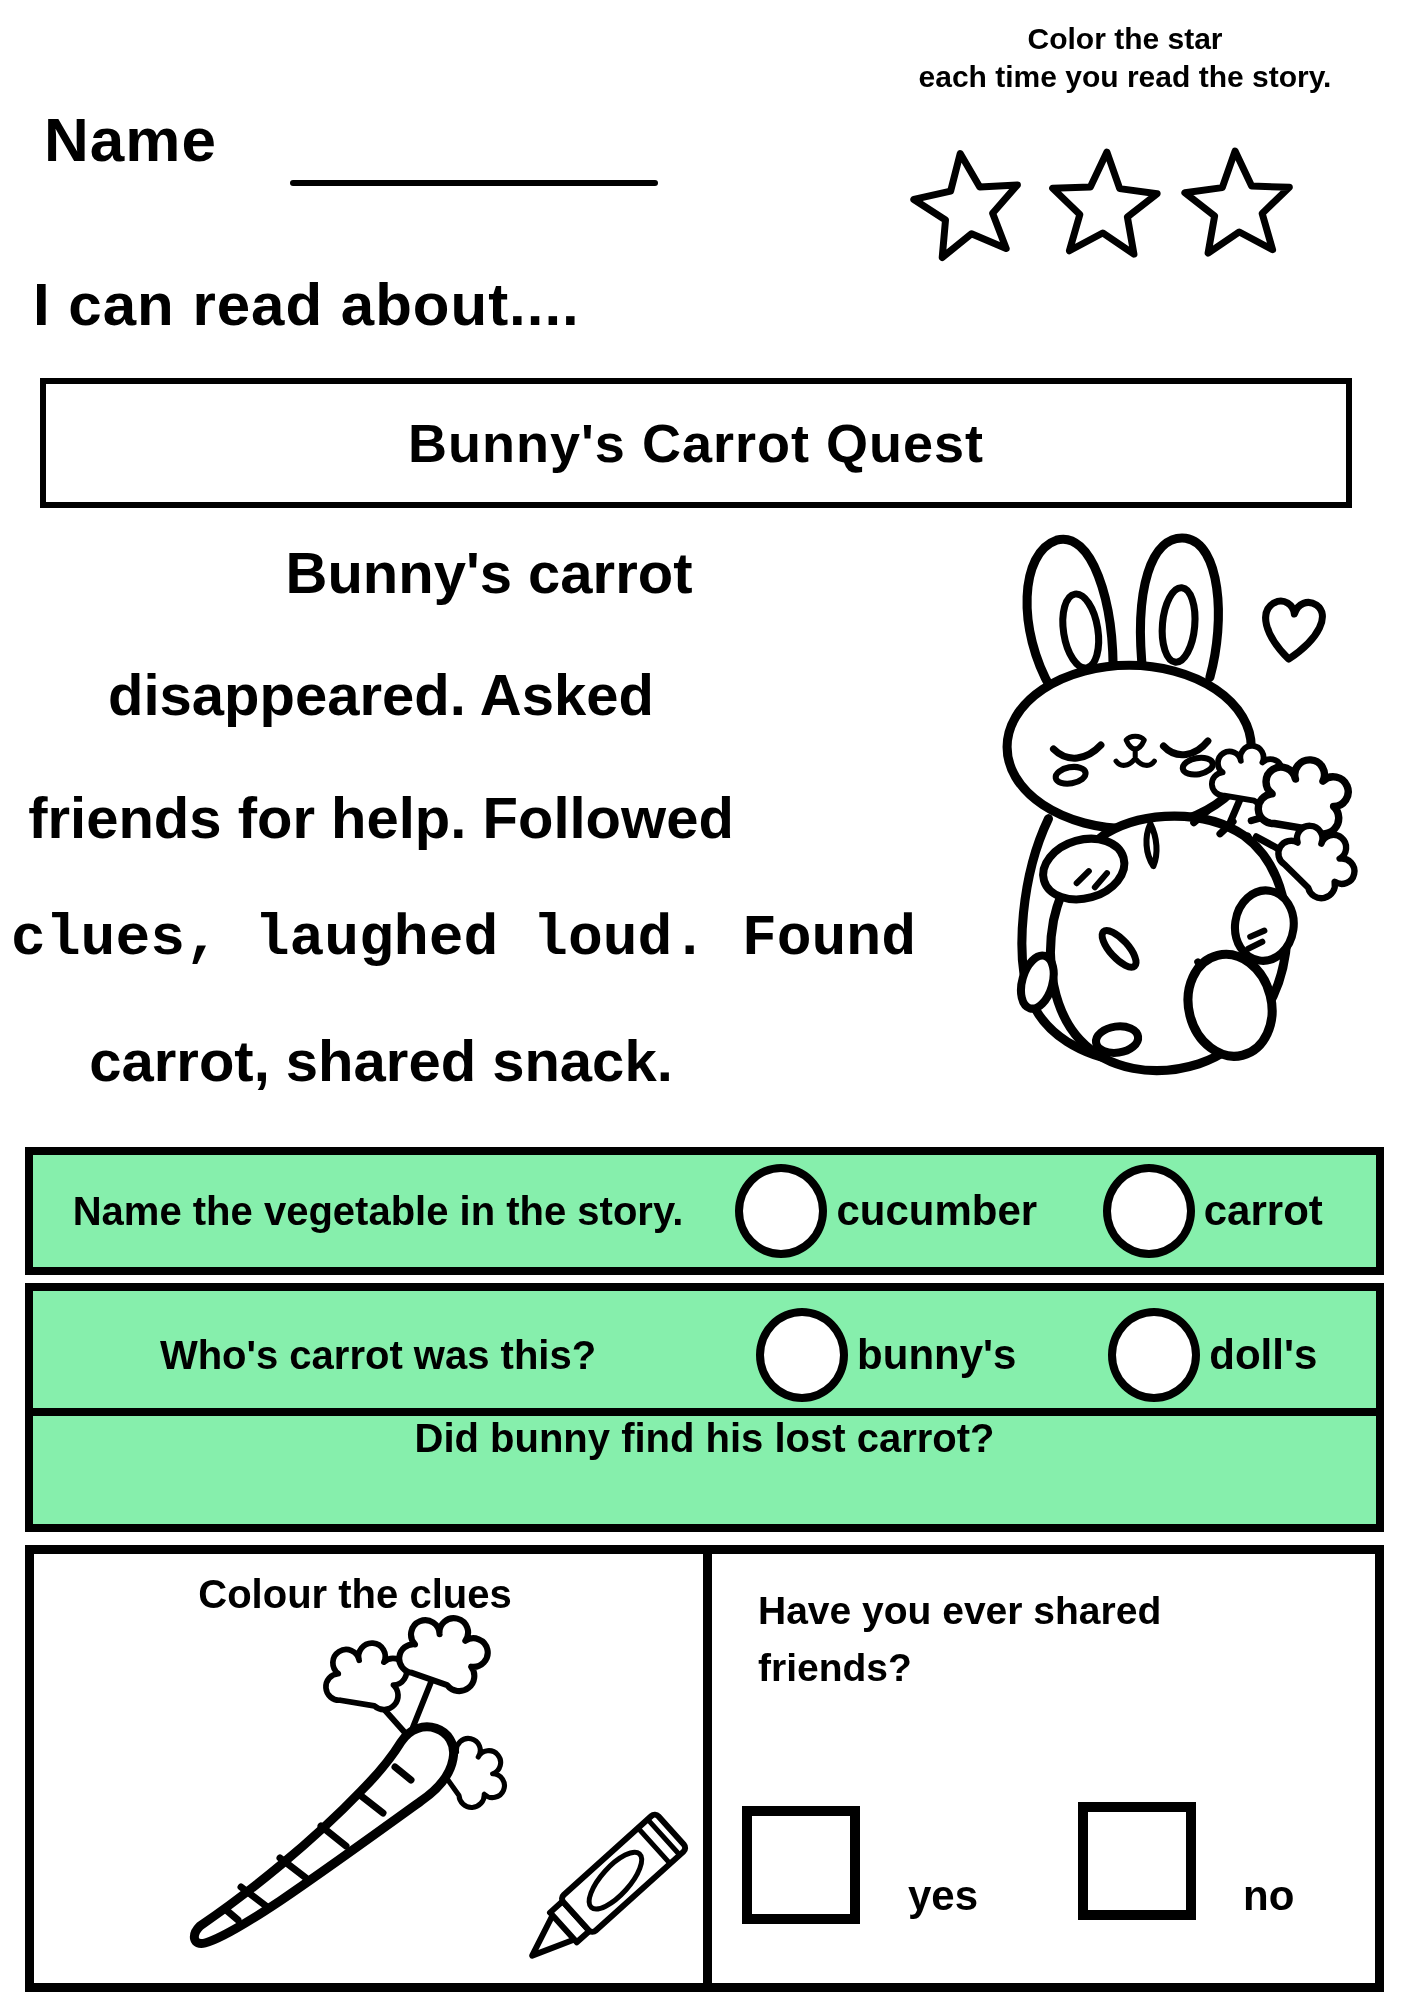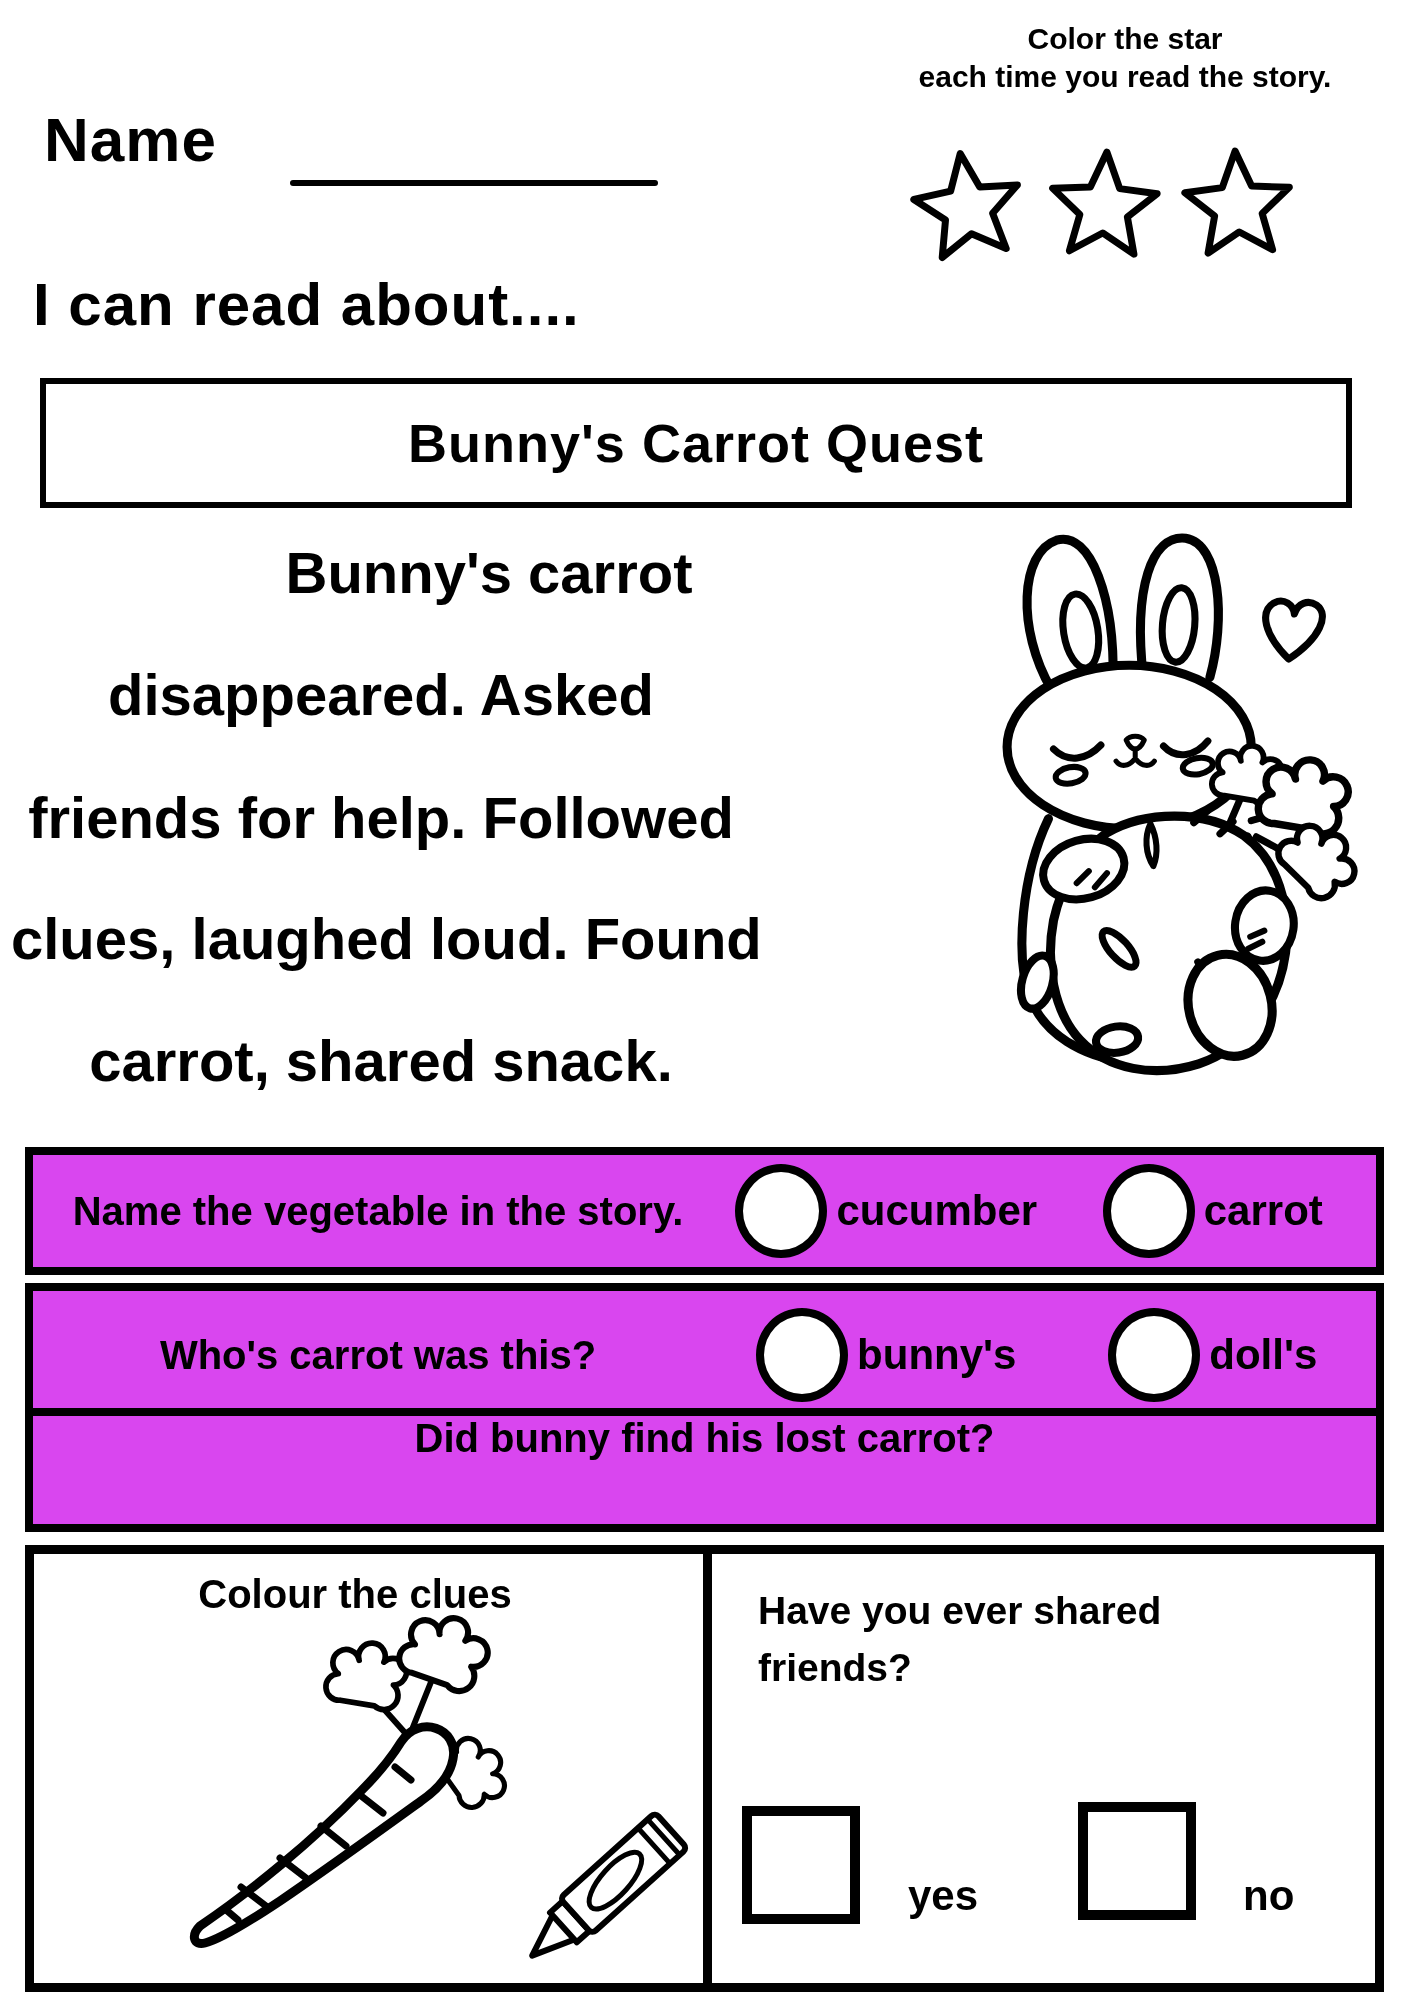--- a/index.html
+++ b/index.html
@@ -18,21 +18,21 @@
   .stars-svg  { left:900px; top:146px; }
   .prompt     { left:33px; top:270px; font-size:60px; letter-spacing:1px; }
   
   .title-box  { left:40px; top:378px; width:1312px; height:130px; border:6px solid #000;
                 display:flex; align-items:center; justify-content:center; }
   .title-box span { font-size:54px; letter-spacing:1px; }
   
   .story-line { width:740px; text-align:center; font-size:58px; white-space:nowrap; line-height:1; }
   .bunny-svg  { left:955px; top:518px; }
   
-  .q-row { left:25px; width:1359px; border:8px solid #000; background:#d946ef;
+  .q-row { left:25px; width:1359px; border:8px solid #000; background:#86efac;
            display:flex; align-items:center; }
   .q-row-1 { top:1147px; height:128px; }
   .q-row-2 { top:1283px; height:144px; }
   .q-row-3 { top:1408px; height:124px;flex-direction:column; }
   .q-text { flex:0 0 690px; text-align:center; font-size:40px; white-space:nowrap; }
   .q-opt  { flex:1; display:flex; align-items:center; justify-content:center; gap:9px; }
   .q-circle { width:92px; height:94px; border:8px solid #000; border-radius:50%; background:#fff; flex:0 0 auto; }
   .q-label  { font-size:42px; white-space:nowrap; }
   
   .panel { top:1545px; height:447px; border:9px solid #000; background:#fff; }
@@ -72,21 +72,21 @@
 
   <div class="abs title-box">
     <span>Bunny's Carrot Quest</span>
   </div>
 
   <div class="abs prompt">I can read about....</div>
 
   <div class="abs story-line" style="left:119px; top:544px;">Bunny's carrot</div>
   <div class="abs story-line" style="left:11px;  top:666px;">disappeared. Asked</div>
   <div class="abs story-line" style="left:11px;  top:789px;">friends for help. Followed</div>
-  <div class="abs story-line" style="left:11px;  top:910px;">clues, laughed loud. Found</div>
+  <div class="abs story-line" style="left:11px;  top:910px;font-family:Liberation Mono, monospace;">clues, laughed loud. Found</div>
   <div class="abs story-line" style="left:11px;  top:1032px;">carrot, shared snack.</div>
 
   <svg class="abs bunny-svg" width="425" height="565" viewBox="0 0 420 560">
     <g stroke="#000" fill="#fff" stroke-linecap="round" stroke-linejoin="round">
 
       <path stroke-width="9" d="M95,170 C 60,110 64,34 100,22 C 134,12 158,80 156,162"></path>
       <ellipse stroke-width="7" cx="124" cy="112" rx="17" ry="37" transform="rotate(-9 124 112)"></ellipse>
       <path stroke-width="9" d="M186,158 C 176,70 194,16 228,20 C 262,25 268,100 252,158"></path>
       <ellipse stroke-width="7" cx="221" cy="106" rx="16" ry="37" transform="rotate(5 221 106)"></ellipse>
 

